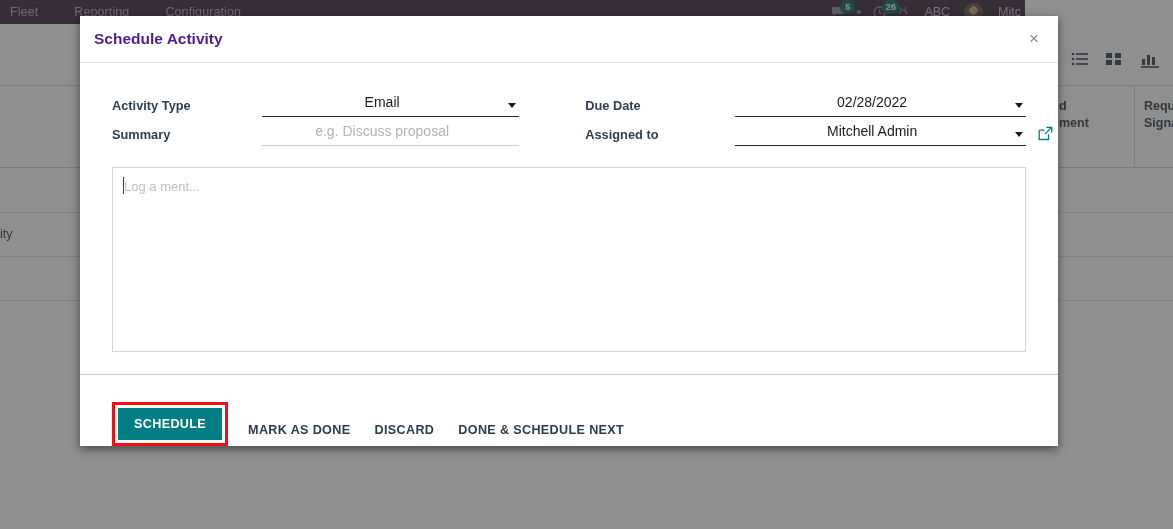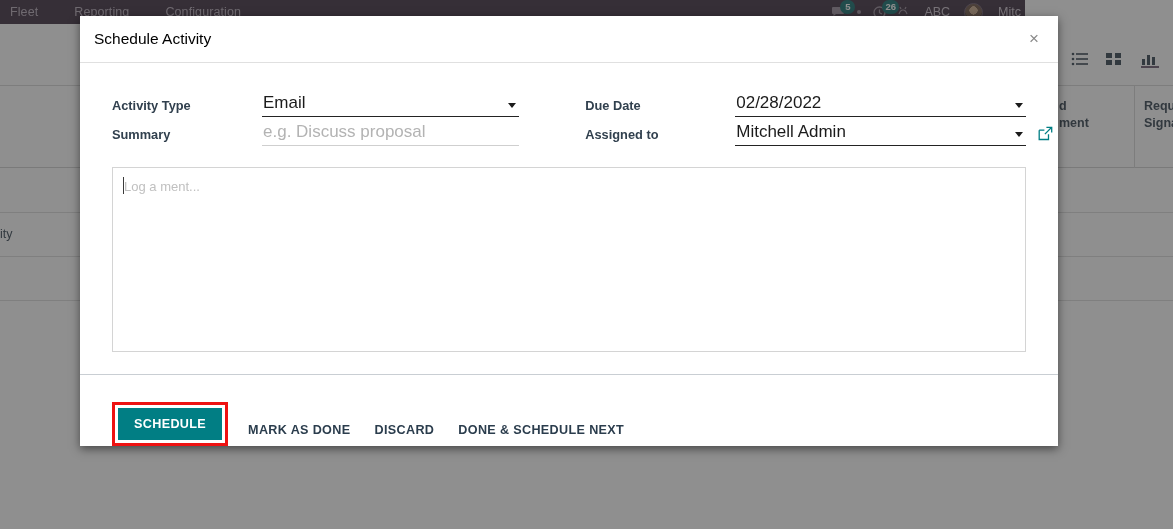--- a/index.html
+++ b/index.html
@@ -86,21 +86,21 @@
     background: #ffffff;
     box-shadow: 0 3px 9px rgba(0,0,0,.5);
     display: flex; flex-direction: column;
   }
   .modal-header {
     height: 47px; min-height: 47px;
     border-bottom: 1px solid #e0e0e0;
     display: flex; align-items: center; padding: 0 14px 0 14px;
     position: relative;
   }
-  .modal-title { font-size: 15.5px; color: #000000; font-weight: normal; }
+  .modal-title { font-size: 15.5px; color: #4c1d95; font-weight: bold; }
   .close-x {
     position: absolute; right: 14px; top: 13px;
     width: 20px; height: 20px;
     color: #8a8a8a; font-size: 17px; line-height: 20px; text-align: center;
     cursor: pointer; background: none; border: none; padding: 0;
     font-family: "Liberation Sans", sans-serif;
   }
 
   .modal-body { flex: 1; padding: 25px 32px 0 32px; position: relative; }
 
@@ -110,24 +110,24 @@
   .col.right { padding-left: 10px; }
   .frow { display: flex; align-items: flex-end; height: 29px; margin-bottom: 0; }
   .frow + .frow { margin-top: 0; }
   .flabel {
     width: 150px; min-width: 150px;
     font-size: 12.8px; font-weight: bold; color: #31404e;
     padding-bottom: 4px;
   }
   .fctl { flex: 1; position: relative; }
   .fval {
-    font-size: 17px; color: #1b1b1b;
+    font-size: 14px; color: #1b1b1b;
     padding: 0 18px 4px 1px; line-height: 19px;
     border: none; outline: none; background: transparent;
-    width: 100%; font-family: "Liberation Sans", sans-serif;
+    width: 100%; font-family: "Liberation Sans", sans-serif; text-align: center;
   }
   .fval::placeholder { color: #b3b3b3; }
   .underline-dark { border-bottom: 1px solid #232323; }
   .underline-light { border-bottom: 1px solid #cfcfcf; }
   .caret {
     position: absolute; right: 3px; bottom: 9px;
     width: 0; height: 0;
     border-left: 4.5px solid transparent;
     border-right: 4.5px solid transparent;
     border-top: 5px solid #1b1b1b;

